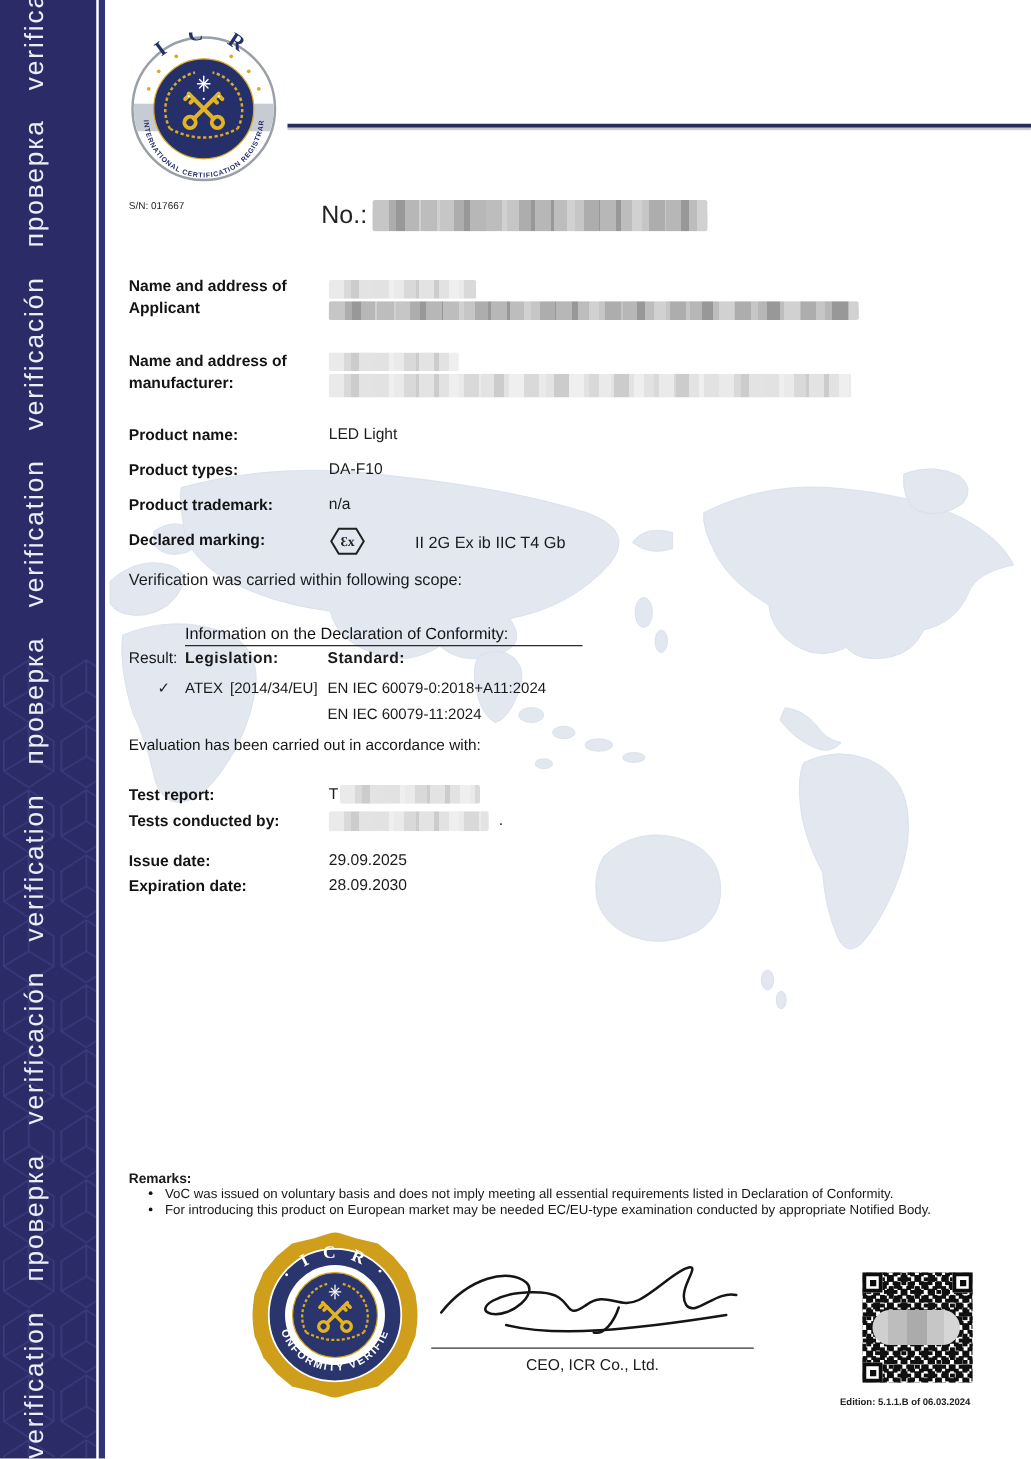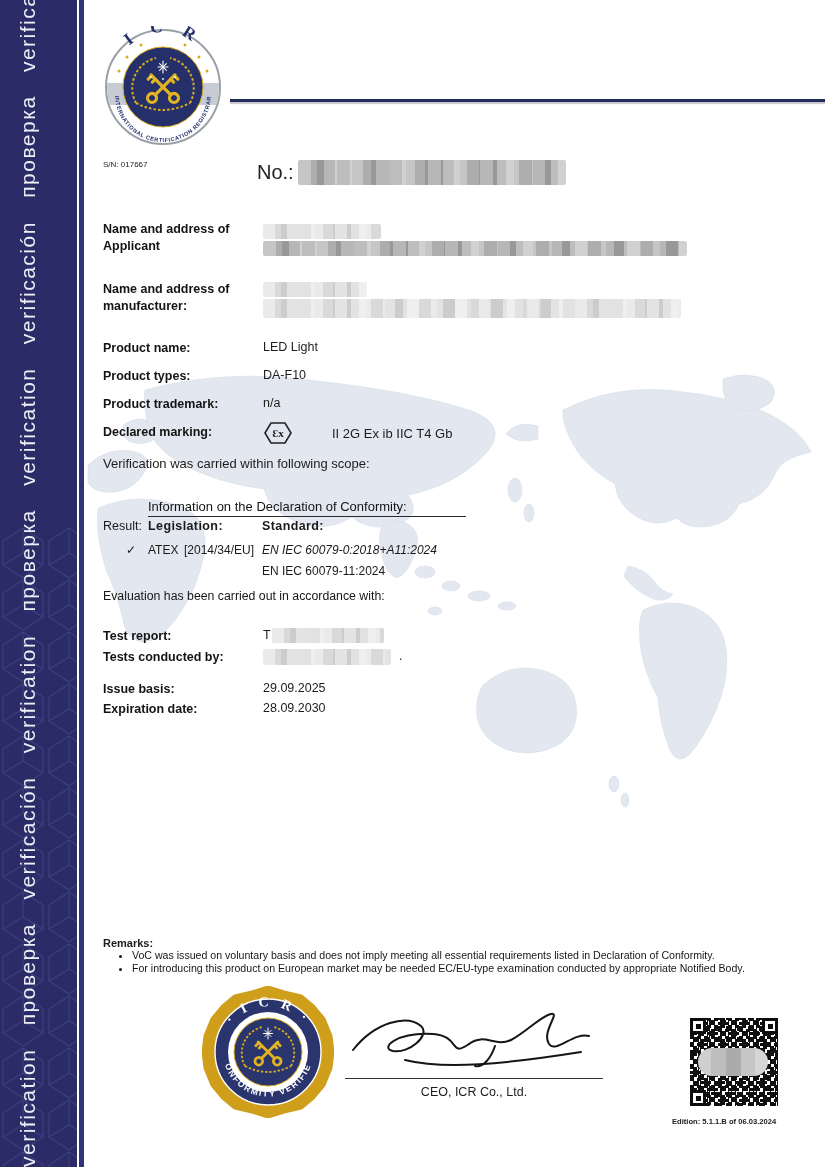--- a/index.html
+++ b/index.html
@@ -212,38 +212,38 @@
   <div class="scope-intro">Verification was carried within following scope:</div>
   <div class="tbl-title">Information on the Declaration of Conformity:</div>
 
   <div class="tbl-head" style="left:103px;">Result:</div>
   <div class="tbl-head" style="left:148px;font-weight:700;letter-spacing:.4px;">Legislation:</div>
   <div class="tbl-head" style="left:262px;font-weight:700;letter-spacing:.4px;">Standard:</div>
 
   <div class="tbl-row" style="left:126px;">✓</div>
   <div class="tbl-row" style="left:148px;">ATEX</div>
   <div class="tbl-row" style="left:184px;">[2014/34/EU]</div>
-  <div class="tbl-row" style="left:262px;font-style:italic;">EN IEC 60079-0:2018+A11:2024</div>
+  <div class="tbl-row" style="left:262px;">EN IEC 60079-0:2018+A11:2024</div>
   <div class="tbl-row" style="left:262px;top:564px;">EN IEC 60079-11:2024</div>
 
   <div class="para">
     <div>Evaluation has been carried out in accordance with:</div>
   </div>
 
   <div class="flabel" style="top:628px;">Test report:</div>
   <div class="fvalue" style="top:628px;">
     <span>T</span><span class="redact light" style="width:112px;height:15px;margin-left:1px;"></span>
   </div>
 
   <div class="flabel" style="top:649px;">Tests conducted by:</div>
   <div class="fvalue" style="top:649px;">
     <span class="redact light" style="width:128px;height:16px;"></span><span style="margin-left:8px;">.</span>
   </div>
 
-  <div class="flabel" style="top:681px;">Issue basis:</div>
+  <div class="flabel" style="top:681px;">Issue date:</div>
   <div class="fvalue" style="top:681px;">29.09.2025</div>
 
   <div class="flabel" style="top:701px;">Expiration date:</div>
   <div class="fvalue" style="top:701px;">28.09.2030</div>
 
   <div class="remarks-label">Remarks:</div>
   <ul class="remarks-list">
     <li>VoC was issued on voluntary basis and does not imply meeting all essential requirements listed in Declaration of Conformity.</li>
     <li>For introducing this product on European market may be needed EC/EU-type examination conducted by appropriate Notified Body.</li>
   </ul>

